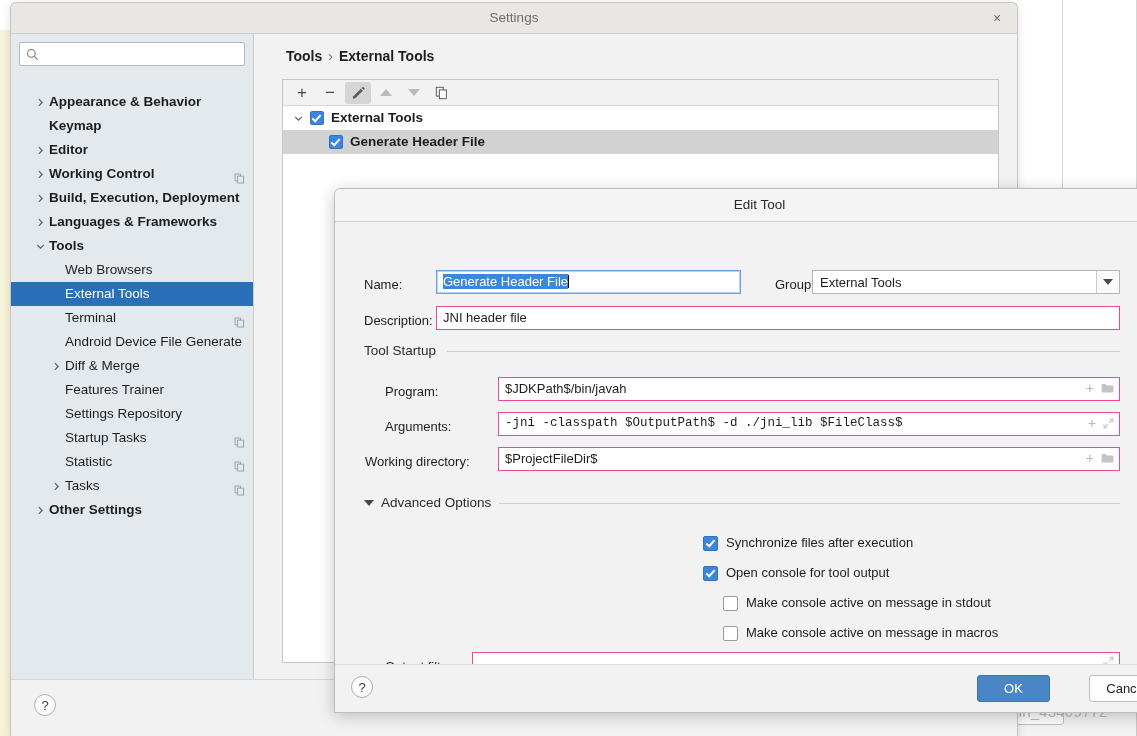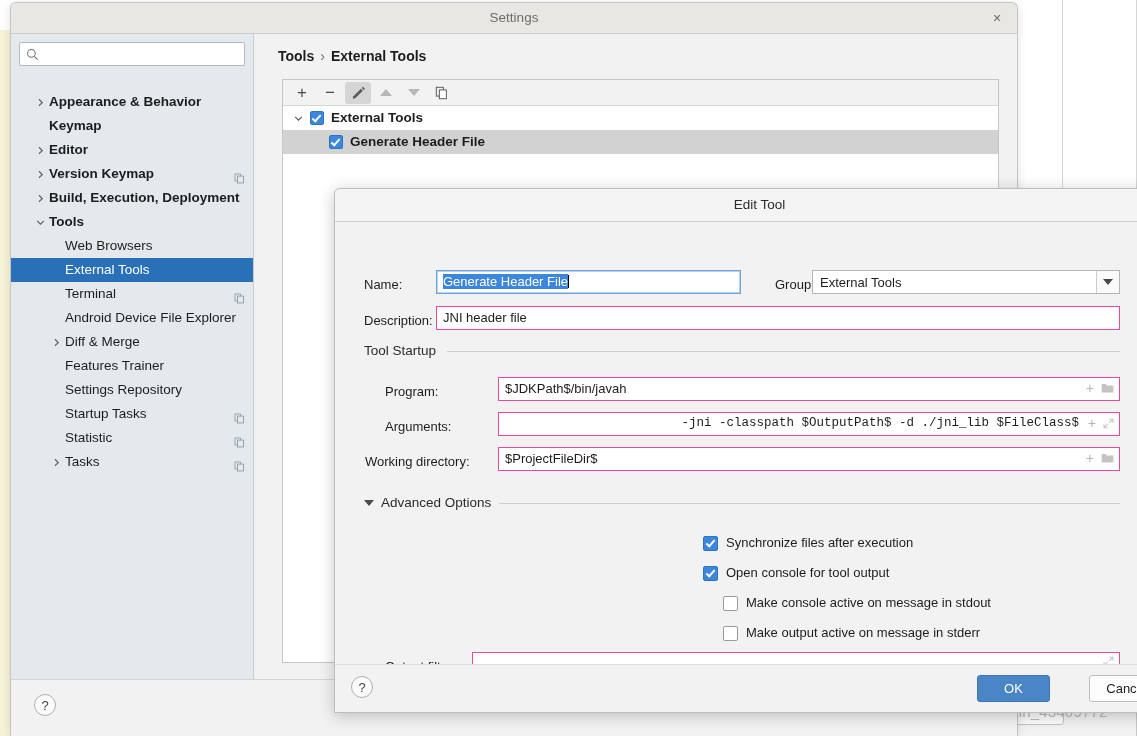--- a/index.html
+++ b/index.html
@@ -113,21 +113,21 @@
 
   .tree-row.selected { background: #2a70b8; }
   .tree-row.selected .lbl { color: #ffffff; }
 
   
   .main-pane {
     position: absolute; left: 243px; top: 0; right: 0; bottom: 57px;
     background: #f2f2f2; overflow: hidden;
   }
   .breadcrumb {
-    position: absolute; left: 24px; top: 14px;
+    position: absolute; left: 32px; top: 14px;
     font-size: 14px; font-weight: bold; color: #1d1d1d; white-space: nowrap;
   }
   .breadcrumb .sep { font-weight: normal; color: #707070; padding: 0 6px; }
 
   .tool-panel {
     position: absolute; left: 28px; top: 45px; right: 18px; bottom: 16px;
     background: #ffffff; border: 1px solid #c6c6c6;
   }
   .toolbar {
     position: relative; height: 26px; background: #f2f2f2;
@@ -202,21 +202,21 @@
   .lbl-r { position: absolute; font-size: 13px; color: #1d1d1d; text-align: left; }
 
   .tfield {
     position: absolute; background: #ffffff;
     border: 1px solid #ec4899; height: 24px;
   }
   .tfield .txt {
     position: absolute; left: 6px; top: 3px; right: 40px;
     font-size: 13px; color: #1d1d1d; white-space: nowrap; overflow: hidden;
   }
-  .tfield .txt.mono { font-family: "Liberation Mono", monospace; font-size: 12.5px; text-align: right; }
+  .tfield .txt.mono { font-family: "Liberation Mono", monospace; font-size: 12.5px; }
 
   .tfield.focused { border: 1px solid #6aa3e0; box-shadow: 0 0 0 1px #b6d3f2 inset; }
   .selhl { background: #3c87db; color: #ffffff; }
   .caret { display:inline-block; width:1px; height:13px; background:#000; vertical-align:-2px; }
 
   .fld-icons {
     position: absolute; right: 5px; top: 3px; display: flex; align-items: center; gap: 7px;
   }
   .ic-plus { font-size: 14px; color: #b6b6b6; line-height: 1; }
 
@@ -327,33 +327,41 @@
                 </svg>
               </span>
               <span class="lbl">Editor</span>
             </div>
             <div class="tree-row lvl0">
               <span class="arrow">
                 <svg width="9" height="9" viewBox="0 0 10 10">
                   <path d="M3.2 1.3 L6.9 5 L3.2 8.7" fill="none" stroke="#5c5c5c" stroke-width="1.3"></path>
                 </svg>
               </span>
-              <span class="lbl">Version Keymap</span>
+              <span class="lbl">Working Control</span>
               <span class="copy-ic"><svg width="11" height="11" viewBox="0 0 16 16">
                   <rect x="1.5" y="1.5" width="8" height="10" fill="none" stroke="#8d96a0" stroke-width="1.2"></rect>
                   <rect x="5" y="4.5" width="9" height="10" fill="#e4e9ed" stroke="#8d96a0" stroke-width="1.2"></rect>
                 </svg></span>
             </div>
             <div class="tree-row lvl0">
               <span class="arrow">
                 <svg width="9" height="9" viewBox="0 0 10 10">
                   <path d="M3.2 1.3 L6.9 5 L3.2 8.7" fill="none" stroke="#5c5c5c" stroke-width="1.3"></path>
                 </svg>
               </span>
               <span class="lbl">Build, Execution, Deployment</span>
+            </div>
+            <div class="tree-row lvl0">
+              <span class="arrow">
+                <svg width="9" height="9" viewBox="0 0 10 10">
+                  <path d="M3.2 1.3 L6.9 5 L3.2 8.7" fill="none" stroke="#5c5c5c" stroke-width="1.3"></path>
+                </svg>
+              </span>
+              <span class="lbl">Languages &amp; Frameworks</span>
             </div>
             <div class="tree-row lvl0">
               <span class="arrow">
                 <svg width="9" height="9" viewBox="0 0 10 10">
                   <path d="M1.3 3.2 L5 6.9 L8.7 3.2" fill="none" stroke="#5c5c5c" stroke-width="1.3"></path>
                 </svg>
               </span>
               <span class="lbl">Tools</span>
             </div>
             <div class="tree-row lvl1">
@@ -363,21 +371,21 @@
               <span class="lbl">External Tools</span>
             </div>
             <div class="tree-row lvl1">
               <span class="lbl">Terminal</span>
               <span class="copy-ic"><svg width="11" height="11" viewBox="0 0 16 16">
                   <rect x="1.5" y="1.5" width="8" height="10" fill="none" stroke="#8d96a0" stroke-width="1.2"></rect>
                   <rect x="5" y="4.5" width="9" height="10" fill="#e4e9ed" stroke="#8d96a0" stroke-width="1.2"></rect>
                 </svg></span>
             </div>
             <div class="tree-row lvl1">
-              <span class="lbl">Android Device File Explorer</span>
+              <span class="lbl">Android Device File Generate</span>
             </div>
             <div class="tree-row lvl1">
               <span class="arrow">
                 <svg width="9" height="9" viewBox="0 0 10 10">
                   <path d="M3.2 1.3 L6.9 5 L3.2 8.7" fill="none" stroke="#5c5c5c" stroke-width="1.3"></path>
                 </svg>
               </span>
               <span class="lbl">Diff &amp; Merge</span>
             </div>
             <div class="tree-row lvl1">
@@ -404,20 +412,28 @@
               <span class="arrow">
                 <svg width="9" height="9" viewBox="0 0 10 10">
                   <path d="M3.2 1.3 L6.9 5 L3.2 8.7" fill="none" stroke="#5c5c5c" stroke-width="1.3"></path>
                 </svg>
               </span>
               <span class="lbl">Tasks</span>
               <span class="copy-ic"><svg width="11" height="11" viewBox="0 0 16 16">
                   <rect x="1.5" y="1.5" width="8" height="10" fill="none" stroke="#8d96a0" stroke-width="1.2"></rect>
                   <rect x="5" y="4.5" width="9" height="10" fill="#e4e9ed" stroke="#8d96a0" stroke-width="1.2"></rect>
                 </svg></span>
+            </div>
+            <div class="tree-row lvl0">
+              <span class="arrow">
+                <svg width="9" height="9" viewBox="0 0 10 10">
+                  <path d="M3.2 1.3 L6.9 5 L3.2 8.7" fill="none" stroke="#5c5c5c" stroke-width="1.3"></path>
+                </svg>
+              </span>
+              <span class="lbl">Other Settings</span>
             </div>
           </div>
       </div>
 
       <div class="main-pane">
         <div class="breadcrumb">
           <span>Tools</span><span class="sep">›</span><span>External Tools</span>
         </div>
 
         <div class="tool-panel">
@@ -558,21 +574,21 @@
               <span class="tick"></span>
             </span>
             <span class="chk-lbl">Open console for tool output</span>
           </div>
           <div class="chk-row" style="left: 388px; top: 373px;">
             <span class="chk-box off"></span>
             <span class="chk-lbl">Make console active on message in stdout</span>
           </div>
           <div class="chk-row" style="left: 388px; top: 403px;">
             <span class="chk-box off"></span>
-            <span class="chk-lbl">Make output active on message in stderr</span>
+            <span class="chk-lbl">Make console active on message in macros</span>
           </div>
         </div>
 
       <div class="lbl-r" style="left:50px; top:437px;">Output filters:</div>
       <div class="tfield" style="left:137px; top:430px; width:648px;">
         <div class="txt"></div>
         <div class="fld-icons">
           <svg class="ex-arrow" viewBox="0 0 16 16">
             <path d="M9.5 1.8 h5 v5" fill="none" stroke="#c0c0c0" stroke-width="1.5"></path>
             <line x1="14" y1="2.3" x2="9.3" y2="7" stroke="#c0c0c0" stroke-width="1.5"></line>

